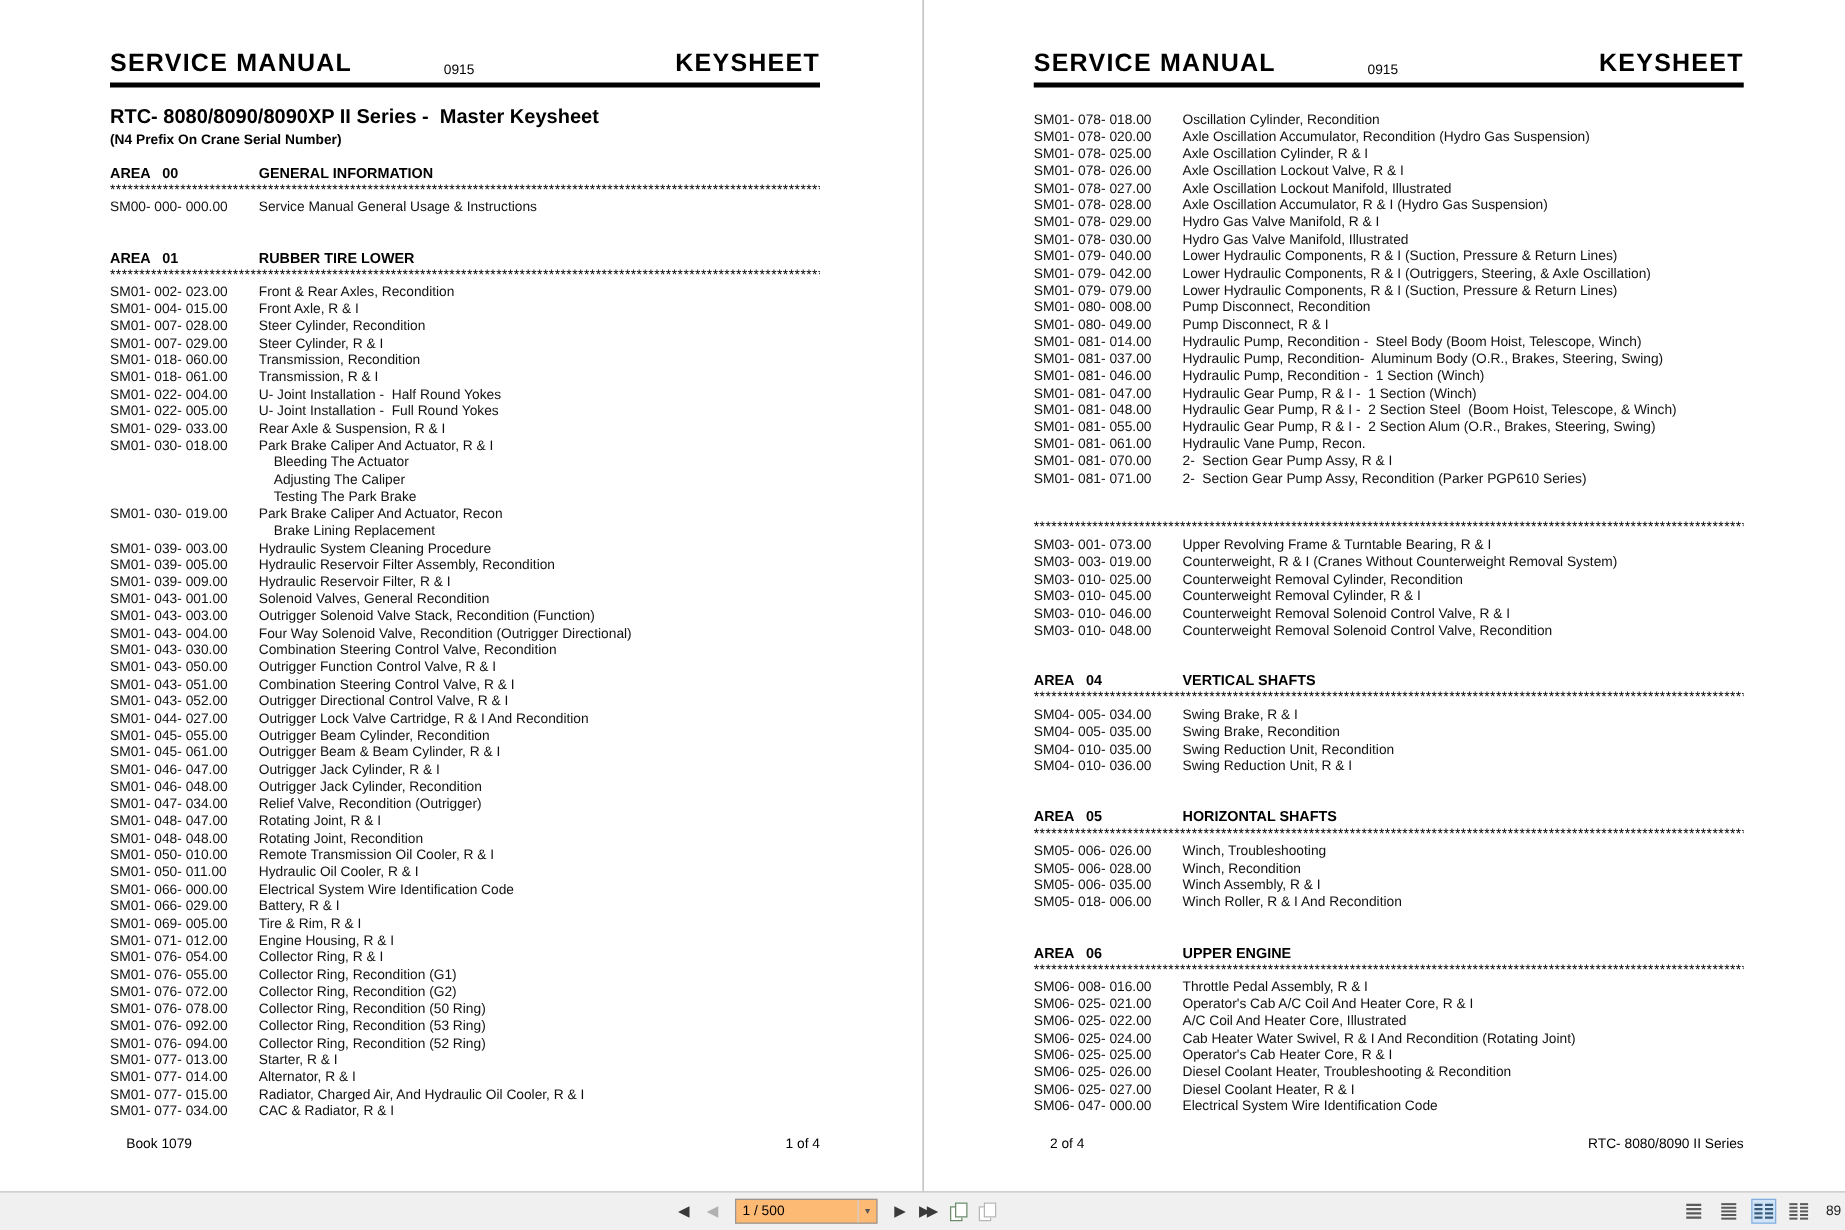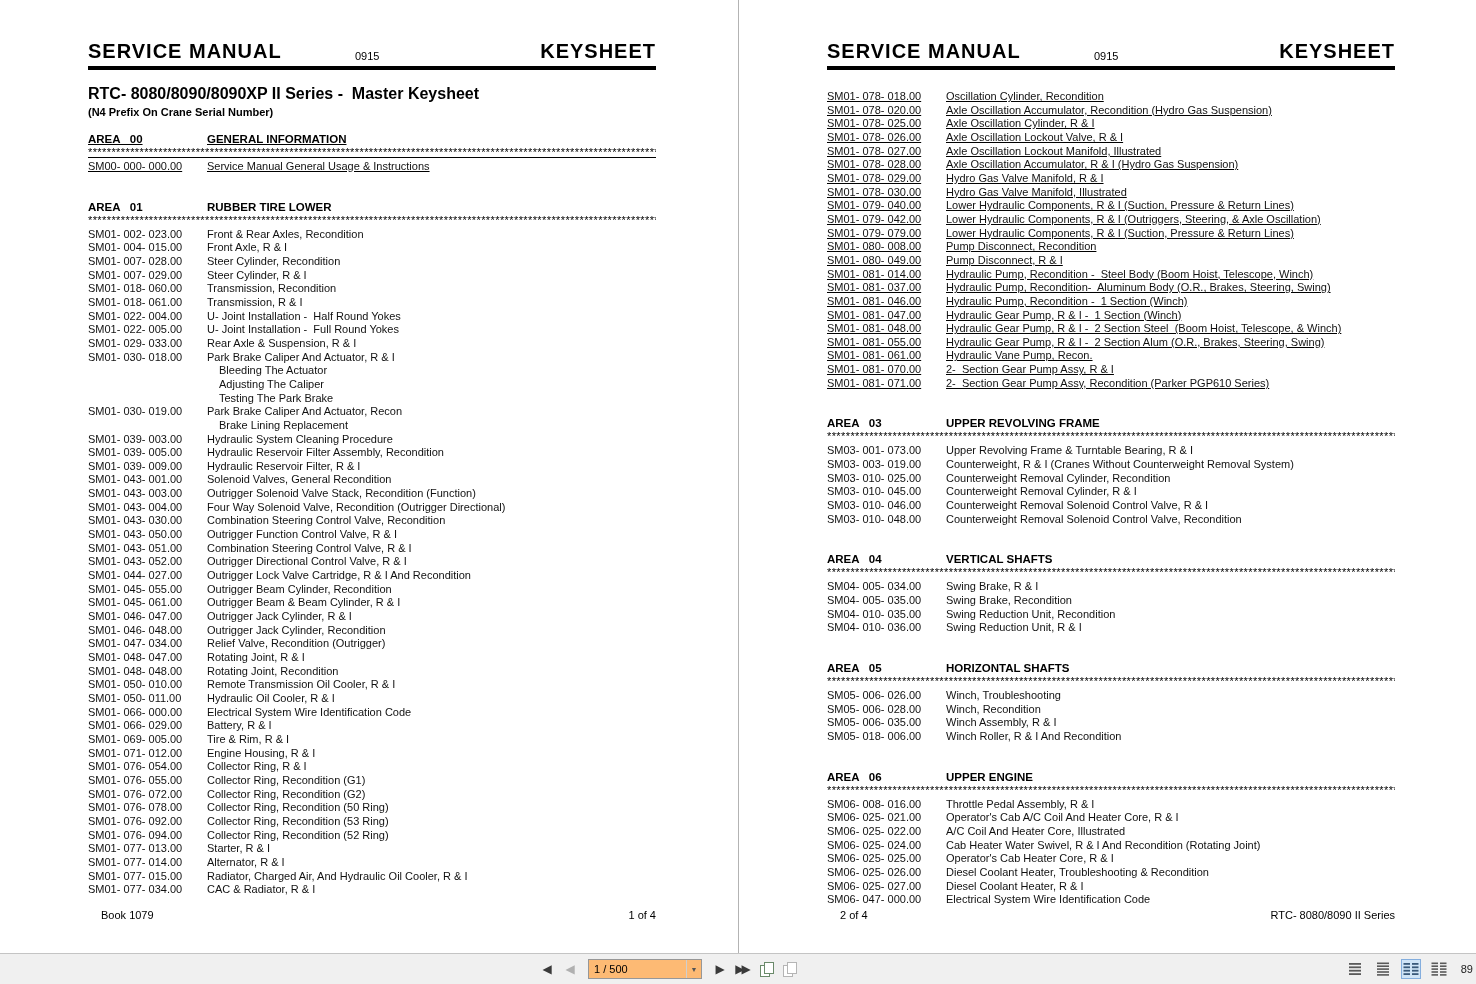--- a/index.html
+++ b/index.html
@@ -21,21 +21,21 @@
   .ph-left, .ph-right { font-size: 20px; font-weight: 700; color: #000; letter-spacing: 1px; white-space: pre; }
   .ph-center { position: absolute; left: 267px; bottom: 2px; font-size: 11px; color: #000; }
   .header-rule { height: 4px; background: #000; margin-top: 2px; }
 
   .doc-title { font-size: 16px; font-weight: 700; color: #000; margin-top: 15px; white-space: pre; }
   .doc-subtitle { font-size: 11px; font-weight: 700; color: #000; margin-top: 3px; }
 
   .sections { margin-top: 14px; }
   .page.right .sections { margin-top: 20px; }
   .section { margin-top: 26px; }
-  .sections > .section:first-child { margin-top: 0; text-decoration: underline; }
+  .sections > .section:first-child { margin-top: 0; }
 
   .area-row { display: flex; font-size: 11.5px; font-weight: 700; line-height: 14px; color: #000; }
   .col-code { flex: 0 0 119px; white-space: pre; }
   .stars { font-size: 11px; line-height: 13px; white-space: nowrap; overflow: hidden; width: 100%; letter-spacing: 0.4px; color: #000; margin-bottom: 1px; }
   .entry-row { display: flex; font-size: 11px; line-height: 13.65px; color: #111; }
   .entry-desc { white-space: pre; }
   .entry-desc.indent { padding-left: 12px; }
 
   .page-footer { position: absolute; left: 88px; width: 568px; bottom: 32px; display: flex; justify-content: space-between; font-size: 11px; color: #000; padding-left: 13px; }
 
@@ -392,24 +392,20 @@
               <div class="entry-row">
                 <span class="col-code">SM01- 081- 070.00</span>
                 <span class="entry-desc">2-  Section Gear Pump Assy, R &amp; I</span>
               </div>
               <div class="entry-row">
                 <span class="col-code">SM01- 081- 071.00</span>
                 <span class="entry-desc">2-  Section Gear Pump Assy, Recondition (Parker PGP610 Series)</span>
               </div>
             </div>
             <div class="section">
-              <div class="area-row">
-                <span class="col-code">AREA   03</span>
-                <span>UPPER REVOLVING FRAME</span>
-              </div>
               <div class="stars">**************************************************************************************************************************************************</div>
               <div class="entry-row">
                 <span class="col-code">SM03- 001- 073.00</span>
                 <span class="entry-desc">Upper Revolving Frame &amp; Turntable Bearing, R &amp; I</span>
               </div>
               <div class="entry-row">
                 <span class="col-code">SM03- 003- 019.00</span>
                 <span class="entry-desc">Counterweight, R &amp; I (Cranes Without Counterweight Removal System)</span>
               </div>
               <div class="entry-row">

